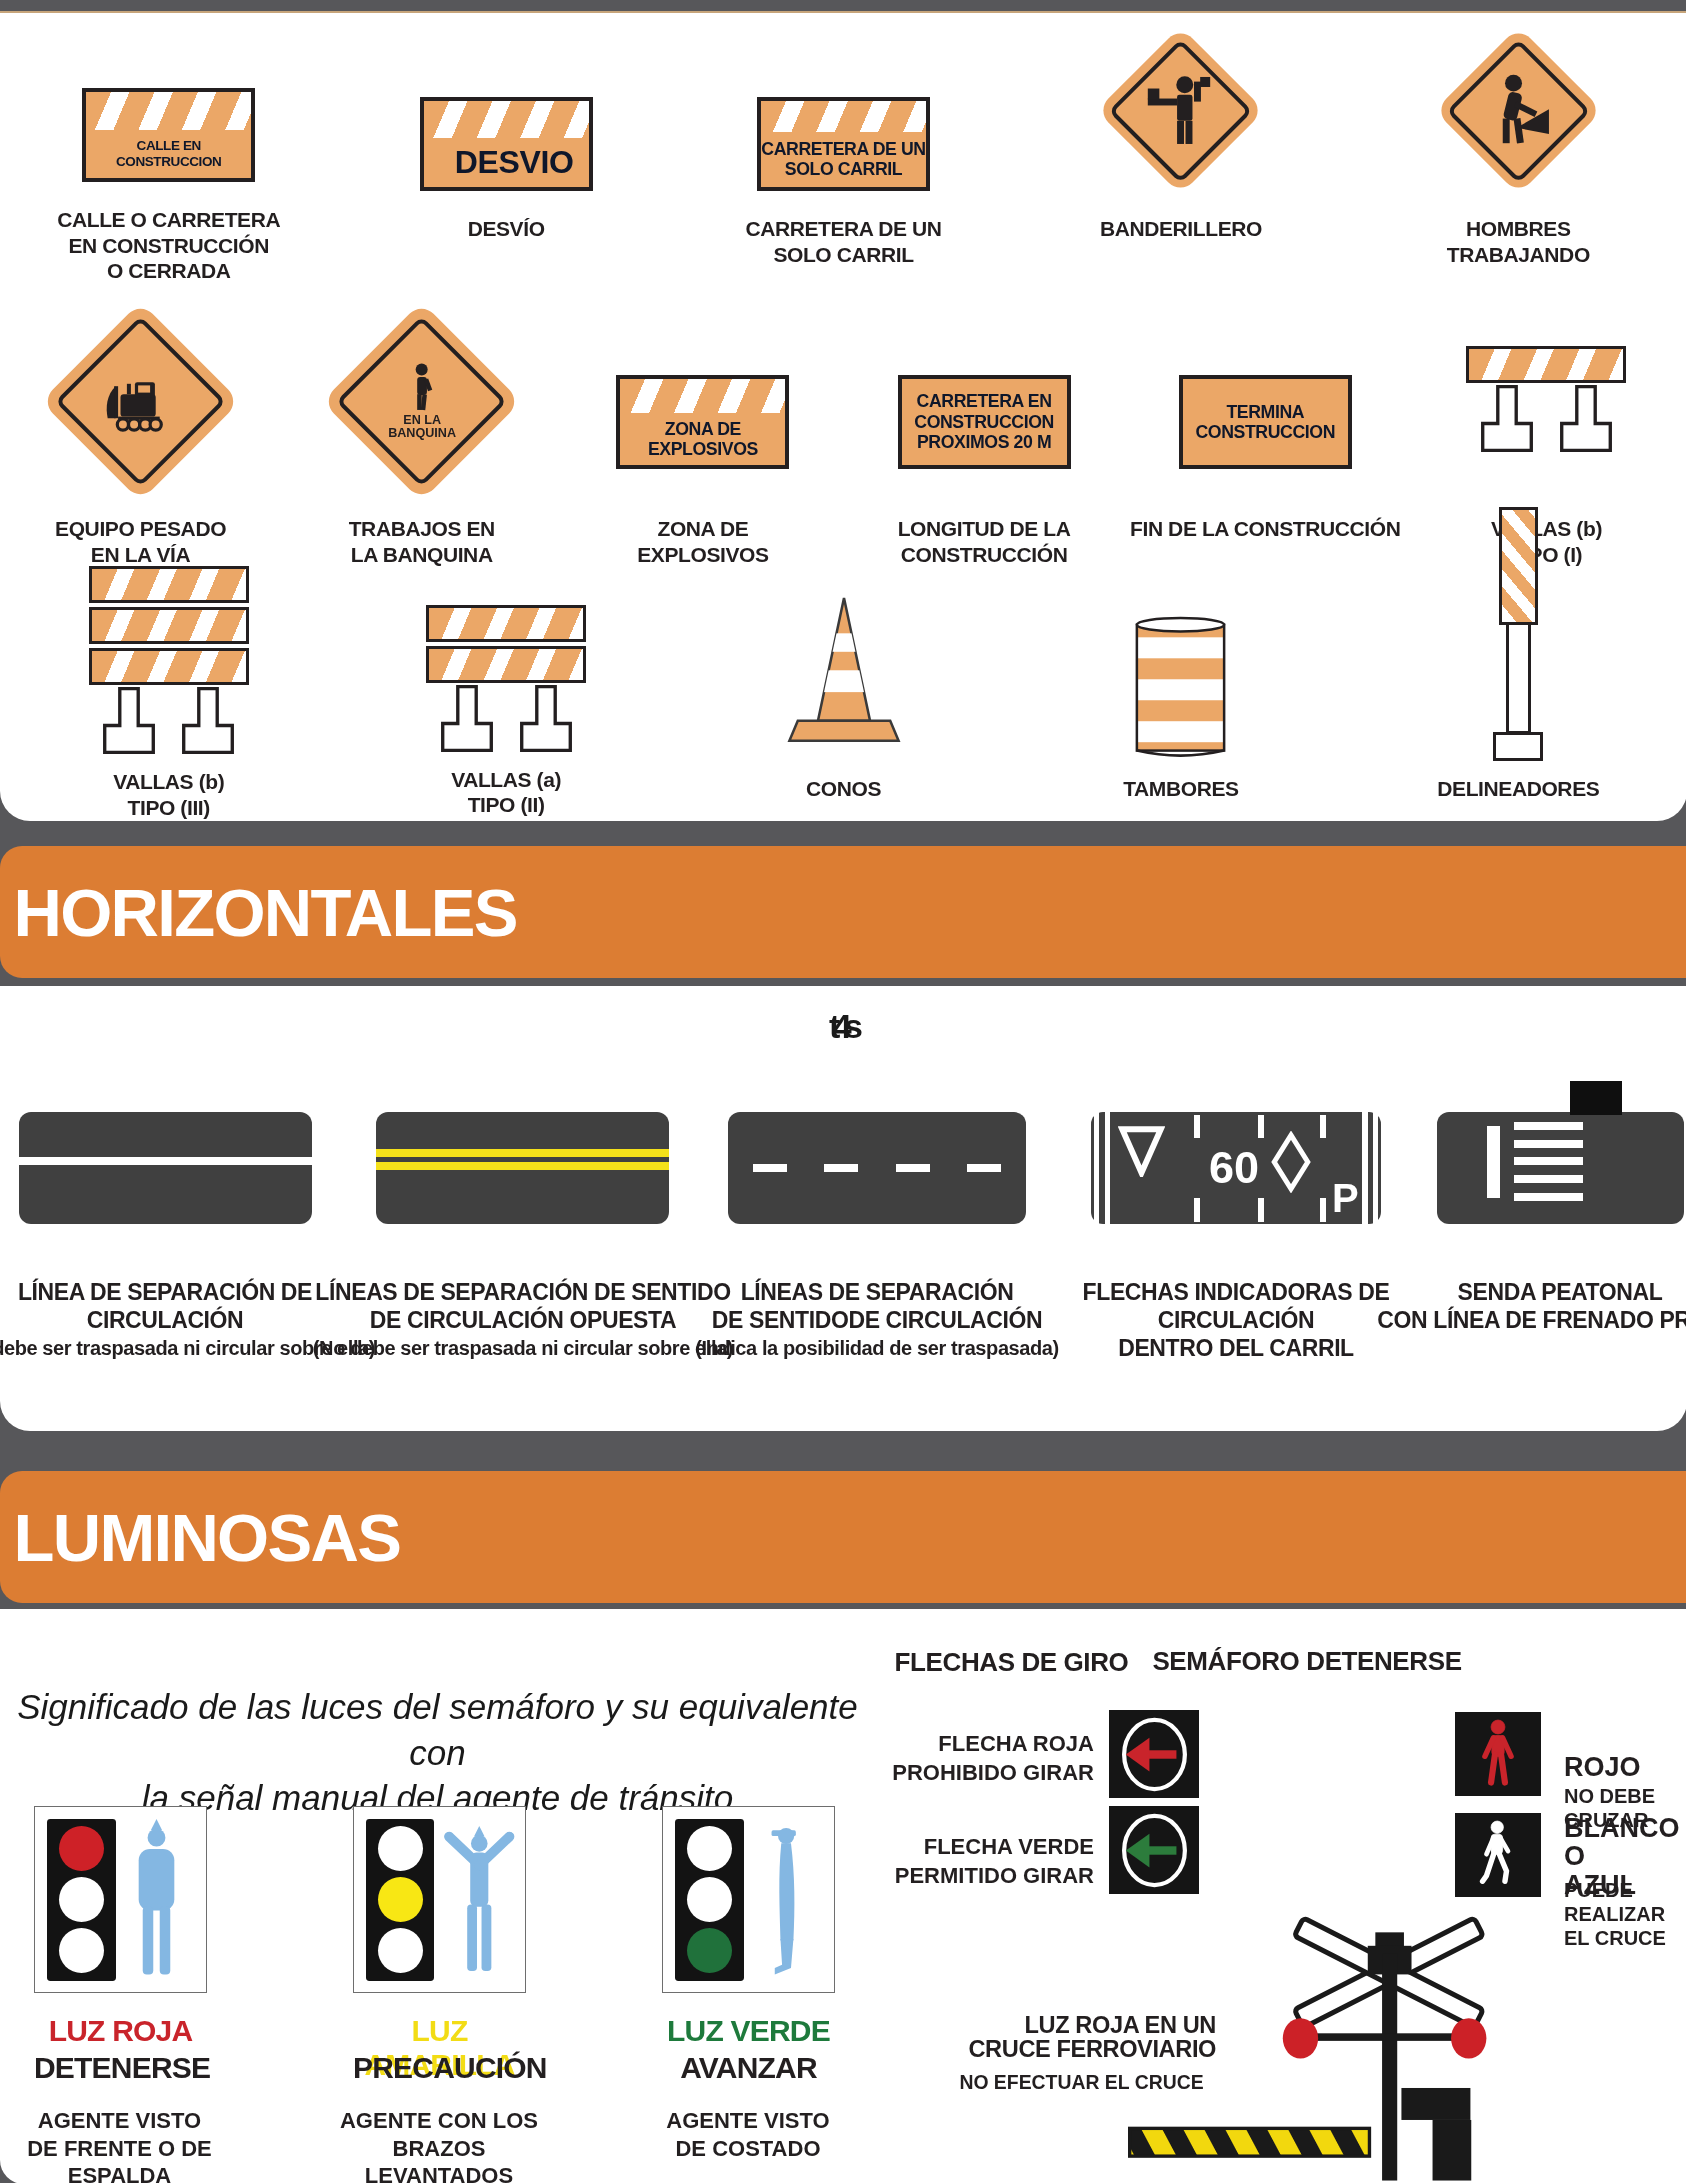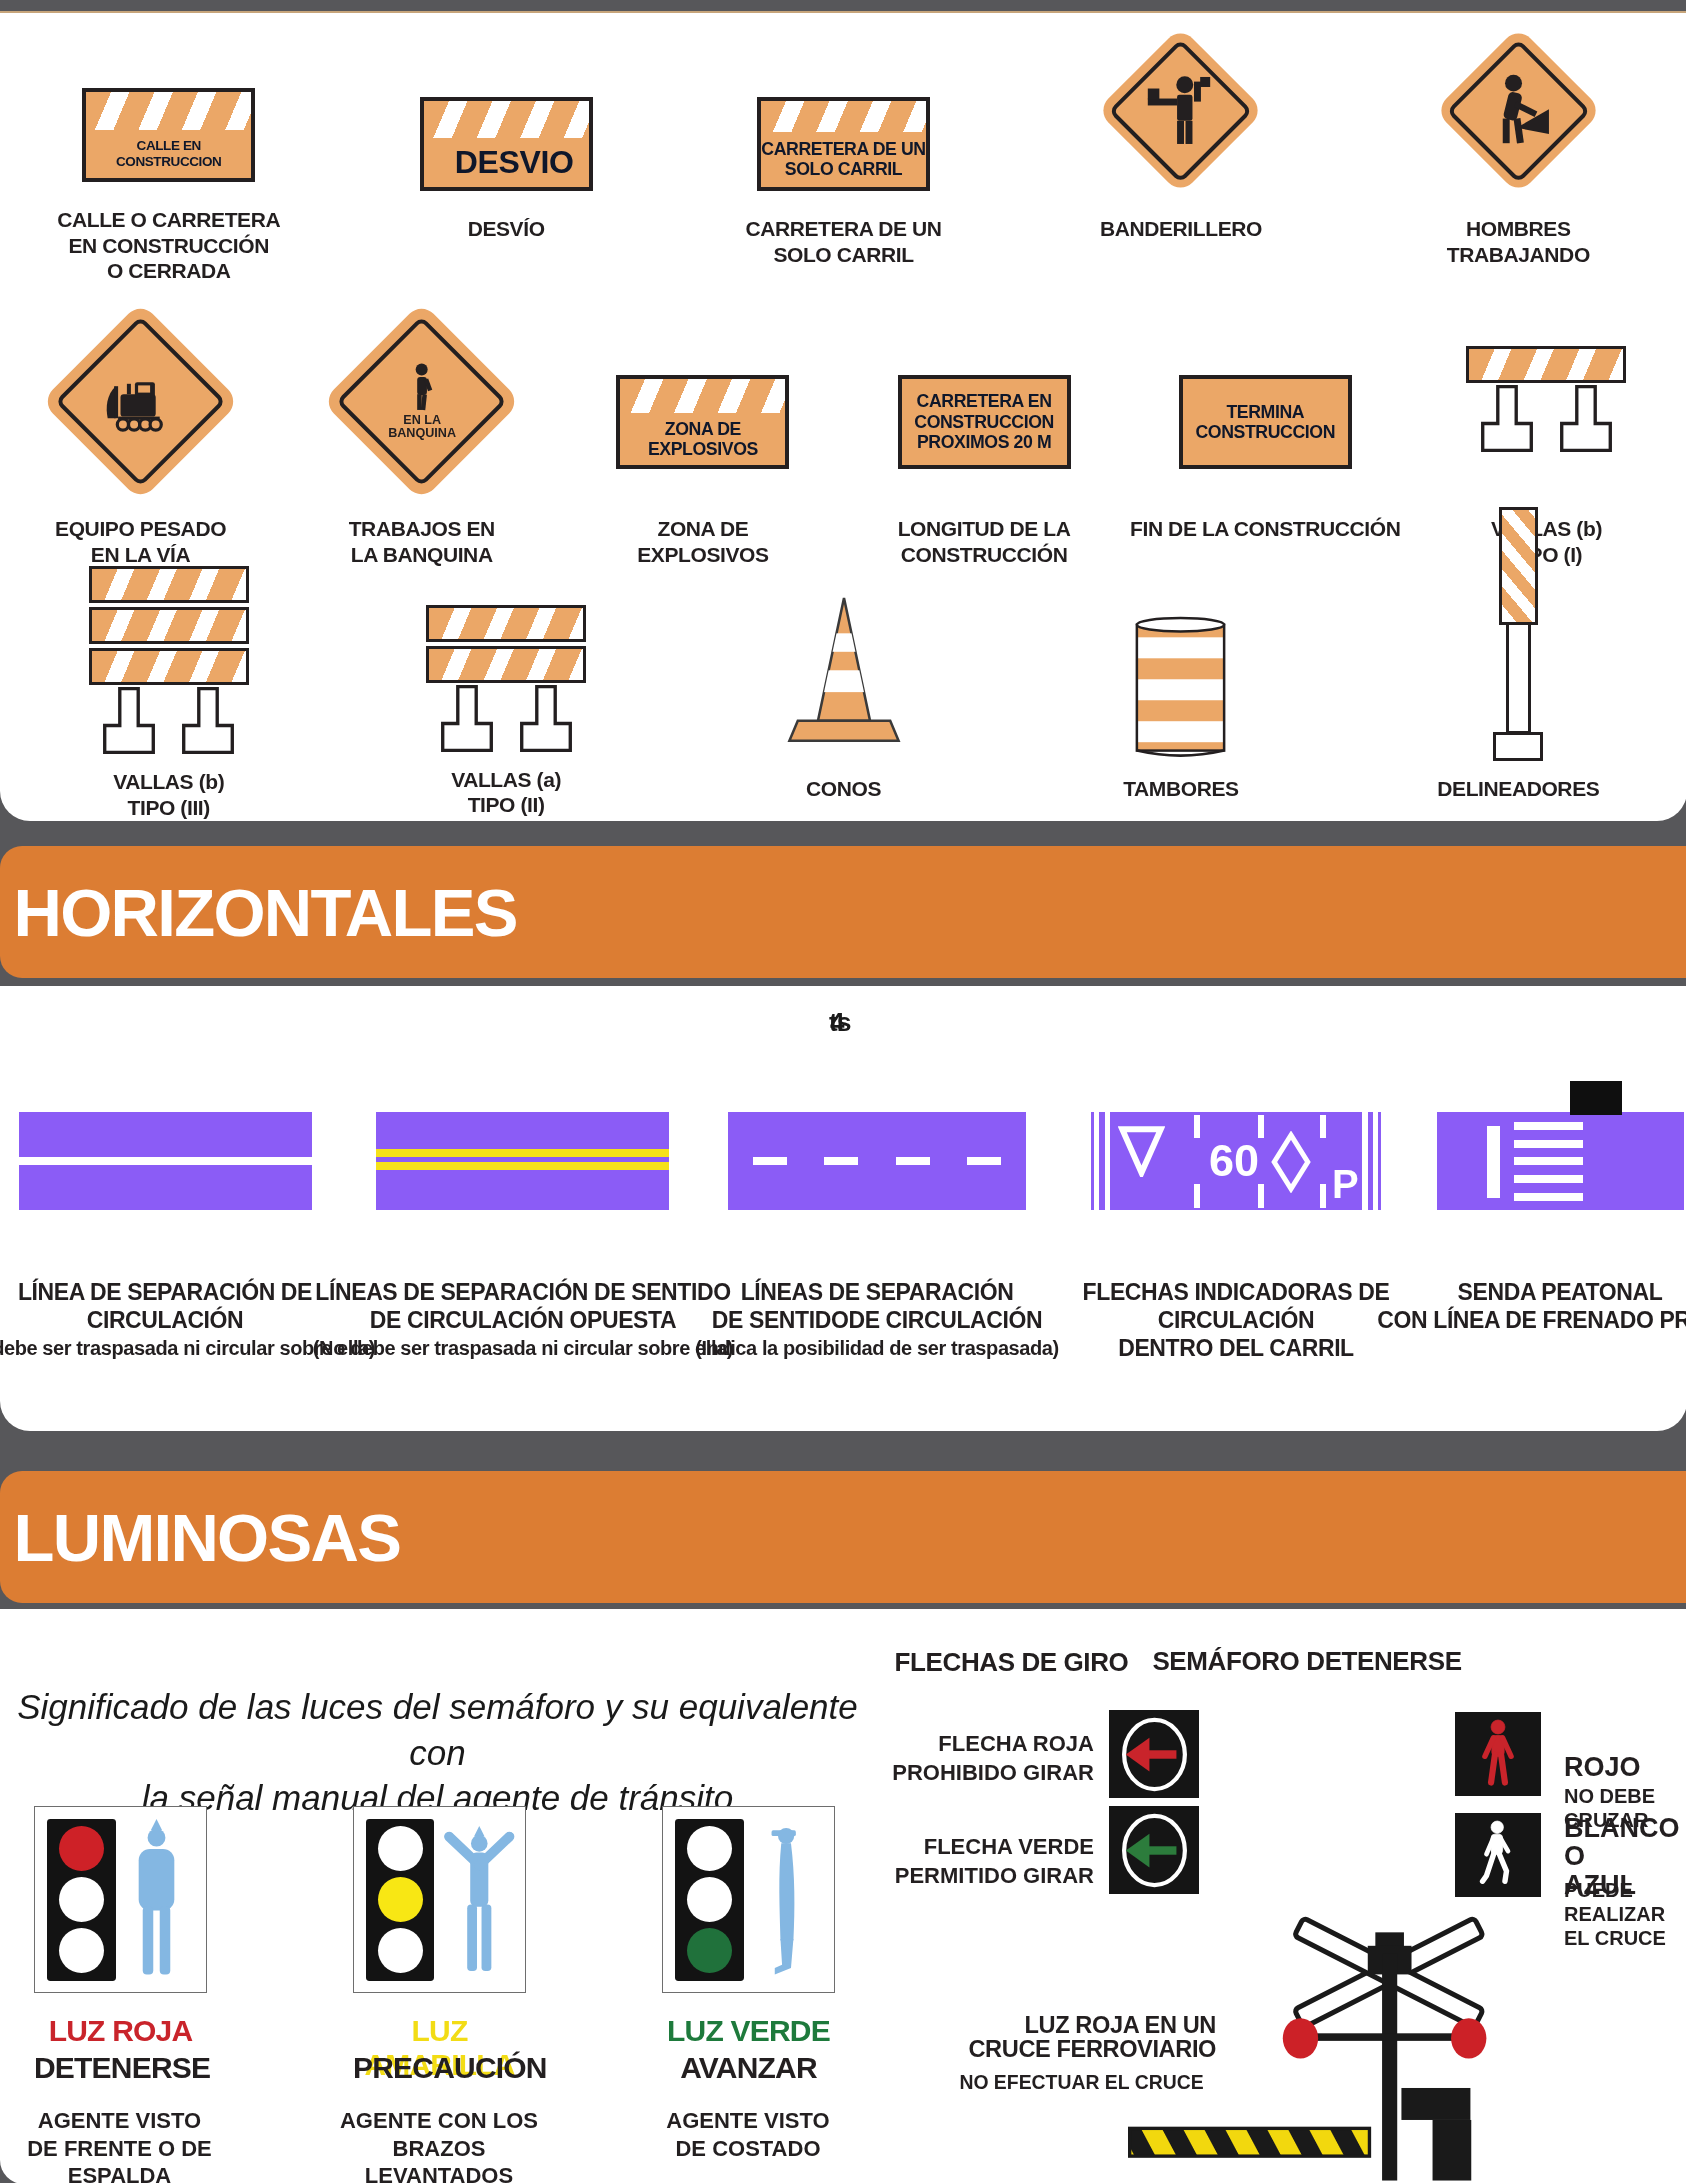--- a/index.html
+++ b/index.html
@@ -42,24 +42,24 @@
   .barr{display:flex;flex-direction:column;align-items:center;}
   .rail{width:100%;height:37px;border:3.4px solid #231F20;box-sizing:border-box;margin-bottom:4.2px;
         background:repeating-linear-gradient(113deg,#EBA767 0 23.6px,#fff 23.6px 39px);}
   .legs{display:flex;justify-content:space-between;width:82%;margin-top:-2.5px;}
   .delin{display:flex;flex-direction:column;align-items:center;}
   .dhead{width:39px;height:118px;border:3.4px solid #231F20;box-sizing:border-box;
          background:repeating-linear-gradient(50deg,#fff 0 11px,#EBA767 11px 23px);}
   .dstem{width:25px;height:109px;border:3.4px solid #231F20;border-top:none;box-sizing:border-box;background:#fff;}
   .dfoot{width:50px;height:29px;border:3.4px solid #231F20;box-sizing:border-box;background:#fff;margin-top:-1.7px;}
   
-  .wmark{position:absolute;top:1007px;left:829px;font-weight:bold;font-size:26px;letter-spacing:-7.6px;color:#1a1a1a;}
+  .wmark{position:absolute;top:1007px;left:829px;font-weight:bold;font-size:34px;letter-spacing:-7.6px;color:#1a1a1a;}
   
   .markings{position:absolute;top:1077px;left:0;right:0;height:337px;}
-  .mpanel{position:absolute;top:35px;height:98px;background:#8b5cf6;}
+  .mpanel{position:absolute;top:35px;height:112px;background:#404040;border-radius:12px;}
   .mline{position:absolute;left:0;right:0;background:#fff;}
   .yline{position:absolute;left:0;right:0;background:#F5E11A;}
   .dashrow{position:absolute;inset:0;display:flex;align-items:center;justify-content:space-between;padding:0 25px;}
   .dash{width:34px;height:7.6px;background:#fff;}
   .vbar{position:absolute;top:0;bottom:0;background:#fff;}
   .vdash{position:absolute;width:5.9px;height:23.6px;background:#fff;}
   .mnum{position:absolute;color:#fff;font-weight:bold;font-size:45px;top:50%;transform:translateY(-50%);}
   .mP{position:absolute;color:#fff;font-weight:bold;font-size:40px;bottom:3.4px;}
   .mlbl{position:absolute;top:173px;transform:translateX(-50%);text-align:center;font-weight:bold;
         font-size:23px;line-height:1.22;letter-spacing:-0.4px;white-space:pre-line;width:438px;}

